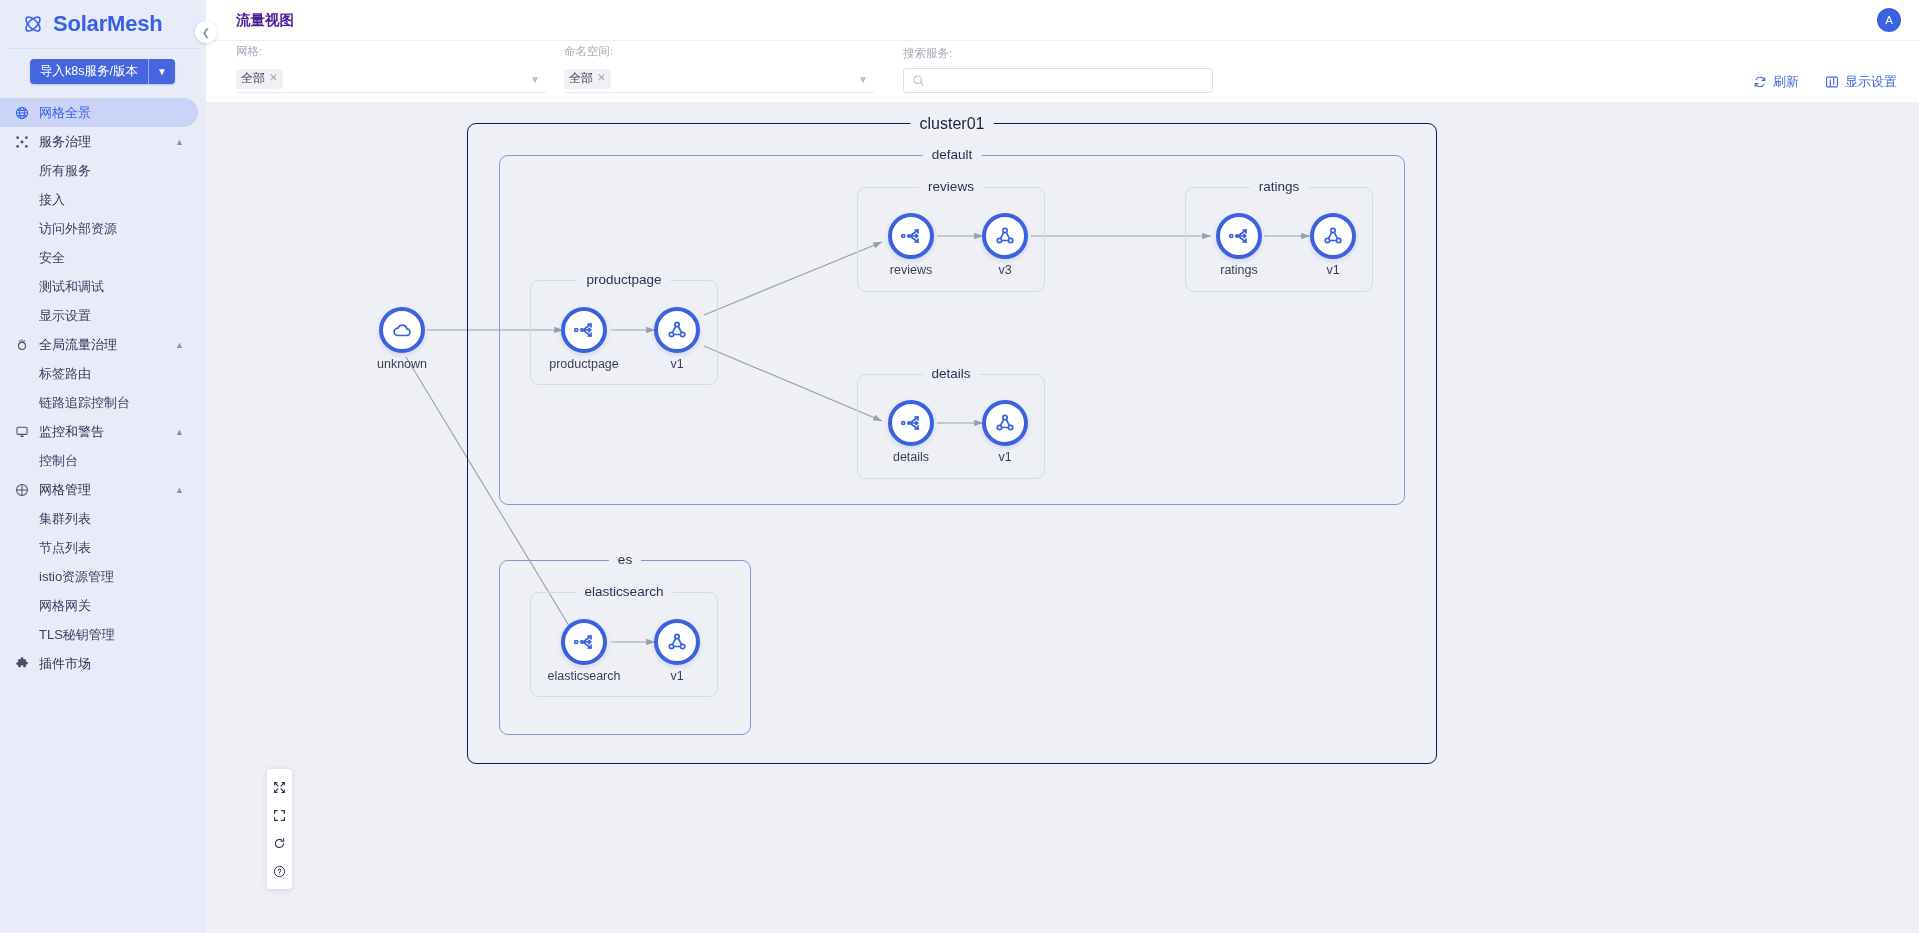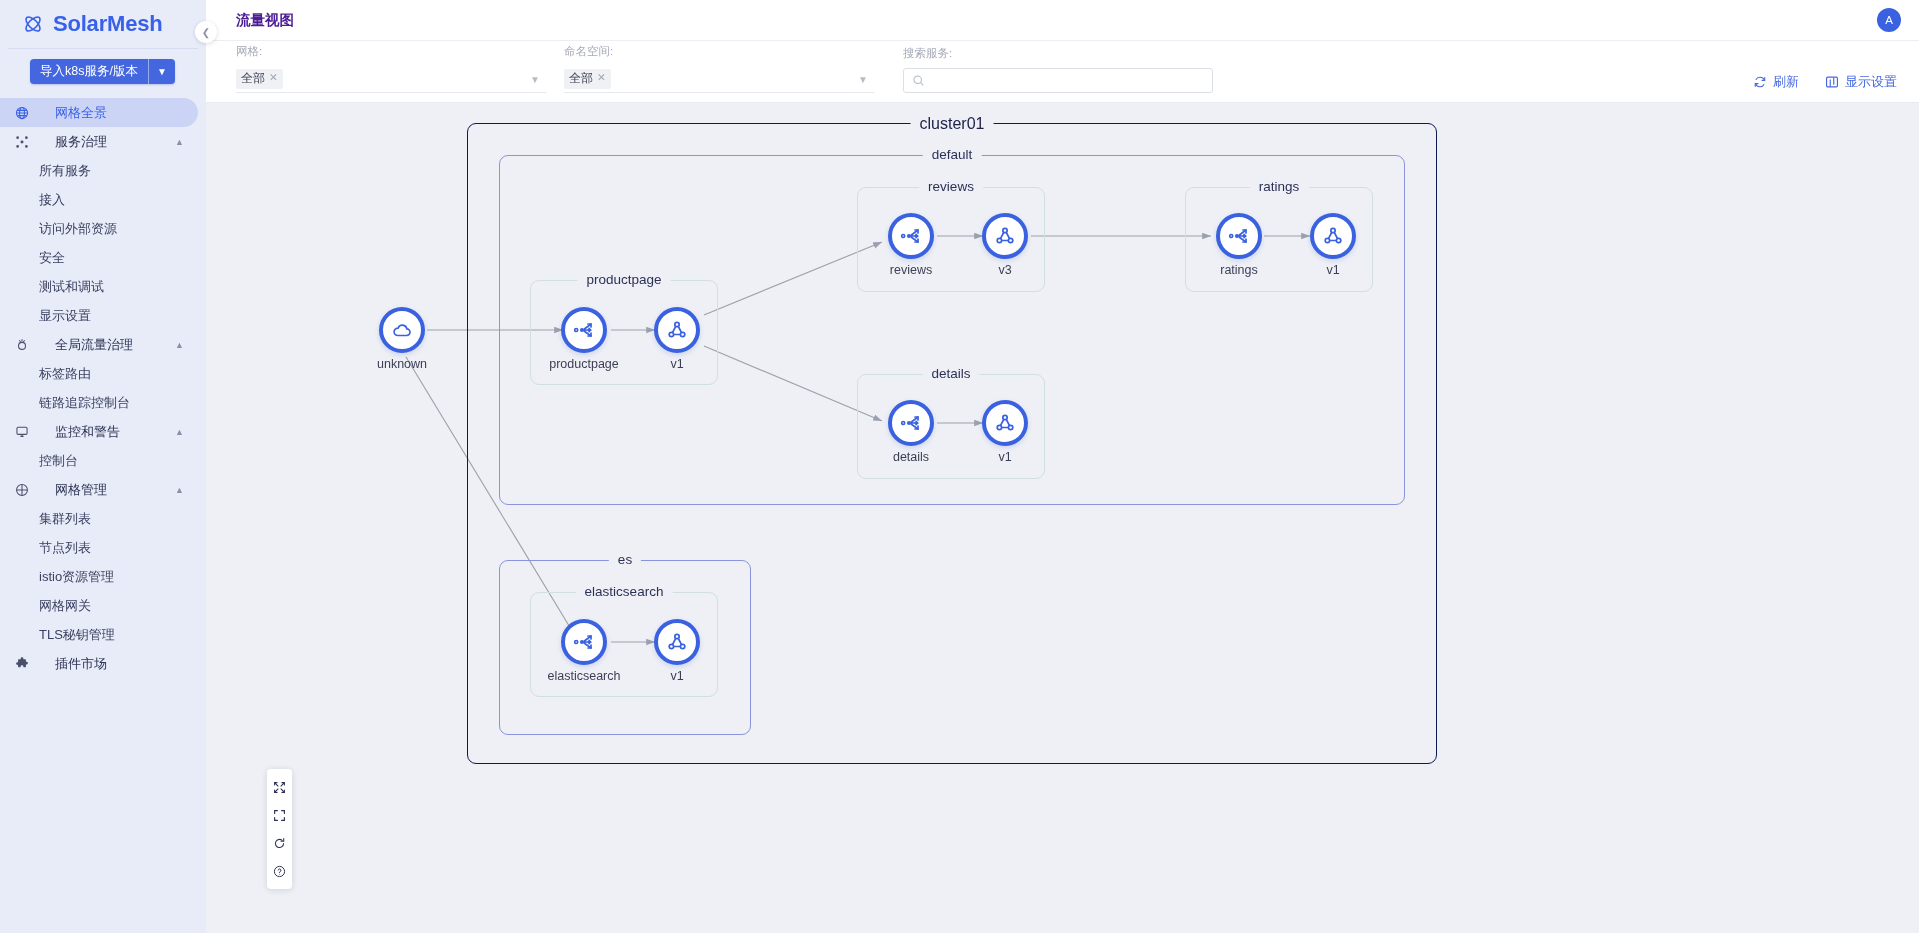--- a/index.html
+++ b/index.html
@@ -27,21 +27,21 @@
   }
   .import-btn .lbl { padding: 0 10px; display:flex; align-items:center; white-space: nowrap; }
   .import-btn .div { width:1px; background: rgba(255,255,255,.45); }
   .import-btn .caret { padding: 0 8px; display:flex; align-items:center; font-size: 10px; }
 
   .menu { padding-top: 2px; }
   .m-item {
     display: flex; align-items: center; height: 29px; cursor: pointer;
     font-size: 13px; color: #2d3353; position: relative;
   }
-  .m-item.top { padding-left: 14px; gap: 26px; }
+  .m-item.top { padding-left: 14px; gap: 10px; }
   .m-item.top.active { background: #ccd4f5; border-radius: 0 16px 16px 0; margin-right: 8px; color:#3861e8; }
   .m-item.top.active .m-ico, .m-item.top.active .m-lbl { color: #3861e8; }
   .m-ico { width: 15px; height: 15px; display:flex; align-items:center; justify-content:center; color:#4a4f6b; flex:0 0 15px; }
   .m-lbl { line-height: 1; }
   .m-item.sub { padding-left: 39px; font-size: 13px; color: #3b4160; height: 29px; }
   .m-chev { position:absolute; right: 22px; font-size: 9px; color:#8b90a8; }
 
   
   #main { flex: 1 1 auto; display: flex; flex-direction: column; min-width:0; }
 

